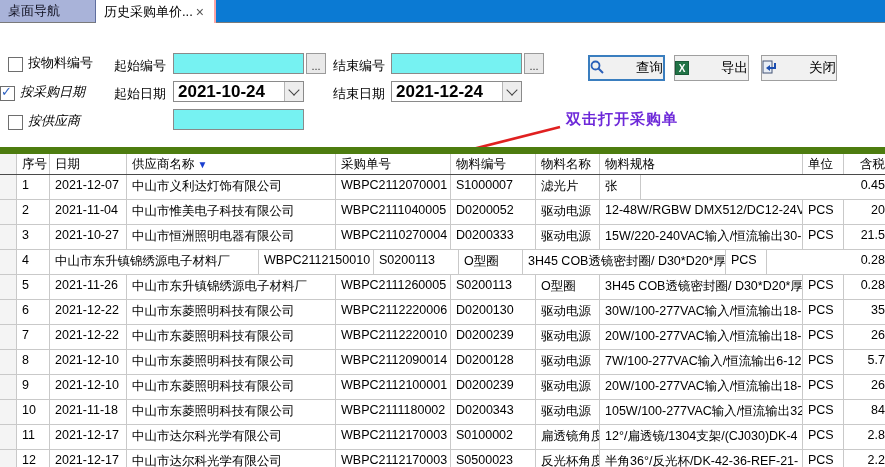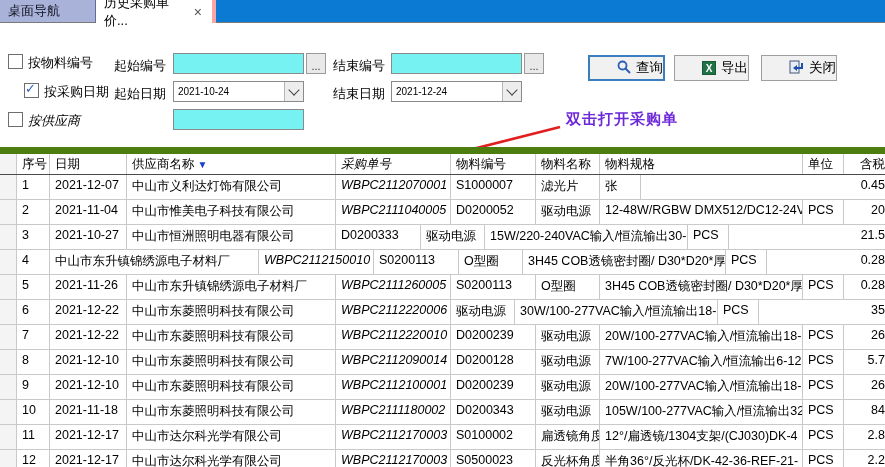--- a/index.html
+++ b/index.html
@@ -3,55 +3,55 @@
 <meta charset="utf-8">
 <style>
   html,body{margin:0;padding:0;}
   body{font-family:"Liberation Sans","DejaVu Sans",sans-serif;}
   .screen{position:relative;width:885px;height:467px;background:#fff;overflow:hidden;}
 
   
   .tabbar{position:absolute;left:0;top:0;width:885px;height:23px;display:flex;}
   .tab{height:23px;display:flex;align-items:center;padding:0 8px;font-size:13px;box-sizing:border-box;}
   .tab-inactive{width:96px;background:#a9b3d9;border-right:1px solid #5f6e9e;border-bottom:1px solid #7a7a7a;color:#101020;}
-  .tab-active{width:120px;background:#ffffff;border-right:4px solid #fca5a5;color:#000;justify-content:space-between;}
+  .tab-active{width:120px;background:#ffffff;border-right:2px solid #fca5a5;color:#000;justify-content:space-between;}
   .tab-close{color:#555;font-size:14px;line-height:14px;padding:0 2px;cursor:default;}
   .tabbar-fill{flex:1;background:#0b7ad3;border-bottom:1px solid #7a7a7a;}
 
   
   .abs{position:absolute;box-sizing:border-box;}
-  .cbrow{display:flex;align-items:flex-start;font-size:13px;color:#000;}
+  .cbrow{display:flex;align-items:flex-end;font-size:13px;color:#000;}
   .checkbox{width:13px;height:13px;border:1px solid #6e6e6e;background:#fff;margin-right:5px;position:relative;flex:0 0 13px;}
   .checkbox.checked::after{content:"\2713";position:absolute;left:0px;top:-3px;font-size:13px;font-weight:bold;color:#2b5fc0;}
   .flabel{font-size:13px;color:#000;}
   .field{border:1px solid #8a8a8a;background:#76f2f2;height:21px;width:131px;padding:0 3px;font-size:12.5px;font-family:inherit;box-sizing:border-box;}
   .combo{border:1px solid #8a8a8a;background:#fff;height:21px;width:131px;display:flex;align-items:center;box-sizing:border-box;}
-  .combo .val{flex:1;padding:0 4px;font-size:10px;}
+  .combo .val{flex:1;padding:0 4px;font-size:17px;font-weight:bold;}
   .combo .drop{width:18px;height:19px;background:#ededed;border-left:1px solid #b5b5b5;display:flex;align-items:center;justify-content:center;}
   .chev{width:7px;height:7px;border-right:1.5px solid #444;border-bottom:1.5px solid #444;transform:rotate(45deg);margin-top:-4px;}
   .mini-btn{width:20px;height:21px;background:#e9e9e9;border:1px solid #9a9a9a;font-size:11px;color:#333;display:flex;align-items:flex-end;justify-content:center;line-height:14px;}
-  .btn{height:26px;background:#f1f1f1;border:1px solid #9f9f9f;display:flex;align-items:center;justify-content:flex-end;gap:5px;font-size:13.5px;color:#000;}
+  .btn{height:26px;background:#f1f1f1;border:1px solid #9f9f9f;display:flex;align-items:center;justify-content:space-between;gap:5px;font-size:13.5px;color:#000;}
   .btn.focused{border:2px solid #3a7ebf;}
   .icon{display:inline-block;}
 
   
   .annotation{position:absolute;left:566px;top:110px;color:#6d28d9;font-size:15px;font-weight:600;letter-spacing:1px;}
   .arrow-svg{position:absolute;left:0;top:0;width:885px;height:467px;pointer-events:none;}
 
   
   .grid{position:absolute;left:0;top:147px;width:885px;height:320px;overflow:hidden;font-size:12.5px;border-top:7px solid #4d7c0f;}
   .tr{display:flex;height:24px;border-bottom:1px solid #c9c9c9;background:#fff;}
   .tr-head{height:20px;border-bottom:1px solid #4a4a4a;}
   .td,.th{box-sizing:border-box;border-right:1px solid #c9c9c9;padding:3px 0 0 5px;white-space:nowrap;overflow:hidden;color:#000;}
   .th{padding-top:2px;}
   .sel{width:17px;background:#f4f4f4;padding:0;}
   .c-idx{width:33px;}
   .c-date{width:77px;}
   .c-sup{width:209px;}
-  .c-po{width:115px;font-style:italic;}
+  .c-po{width:115px;}
   .c-mno{width:85px;}
   .c-mname{width:64px;}
   .c-spec{width:203px;}
   .c-unit{width:41px;}
   .c-price{flex:1;border-right:none;text-align:right;}
   .sort-glyph{color:#1b3fd0;font-size:10px;margin-left:3px;}
 </style>
 </head>
 <body>
 
@@ -65,21 +65,21 @@
       <span>历史采购单价...</span>
       <span class="tab-close">×</span>
     </div>
     <div class="tabbar-fill"></div>
   </div>
 
   <div class="abs cbrow" style="left:8px;top:54px;">
     <span class="checkbox"></span>
     <span>按物料编号</span>
   </div>
-  <div class="abs cbrow" style="left:24px;top:83px;">
+  <div class="abs cbrow" style="left:0;top:83px;font-style:italic;">
     <span class="checkbox checked"></span>
     <span>按采购日期</span>
   </div>
   <div class="abs cbrow" style="left:8px;top:112px;font-style:italic;">
     <span class="checkbox"></span>
     <span>按供应商</span>
   </div>
 
   <div class="abs flabel" style="left:114px;top:57px;">起始编号</div>
   <input class="abs field" style="left: 173px; top: 53px;" value="">
@@ -176,20 +176,21 @@
         <div class="td c-mname">驱动电源</div>
         <div class="td c-spec">12-48W/RGBW DMX512/DC12-24V</div>
         <div class="td c-unit">PCS</div>
         <div class="td c-price">20</div>
       </div>
       <div class="tr">
         <div class="td sel"></div>
         <div class="td c-idx">3</div>
         <div class="td c-date">2021-10-27</div>
         <div class="td c-sup">中山市恒洲照明电器有限公司</div>
+        <div class="td c-po">WBPC2110270004</div>
         <div class="td c-mno">D0200333</div>
         <div class="td c-mname">驱动电源</div>
         <div class="td c-spec">15W/220-240VAC输入/恒流输出30-</div>
         <div class="td c-unit">PCS</div>
         <div class="td c-price">21.5</div>
       </div>
       <div class="tr">
         <div class="td sel"></div>
         <div class="td c-idx">4</div>
         <div class="td c-sup">中山市东升镇锦绣源电子材料厂</div>
@@ -211,20 +212,21 @@
         <div class="td c-spec">3H45 COB透镜密封圈/ D30*D20*厚</div>
         <div class="td c-unit">PCS</div>
         <div class="td c-price">0.28</div>
       </div>
       <div class="tr">
         <div class="td sel"></div>
         <div class="td c-idx">6</div>
         <div class="td c-date">2021-12-22</div>
         <div class="td c-sup">中山市东菱照明科技有限公司</div>
         <div class="td c-po">WBPC2112220006</div>
+        <div class="td c-mno">D0200130</div>
         <div class="td c-mname">驱动电源</div>
         <div class="td c-spec">30W/100-277VAC输入/恒流输出18-</div>
         <div class="td c-unit">PCS</div>
         <div class="td c-price">35</div>
       </div>
       <div class="tr">
         <div class="td sel"></div>
         <div class="td c-idx">7</div>
         <div class="td c-date">2021-12-22</div>
         <div class="td c-sup">中山市东菱照明科技有限公司</div>

